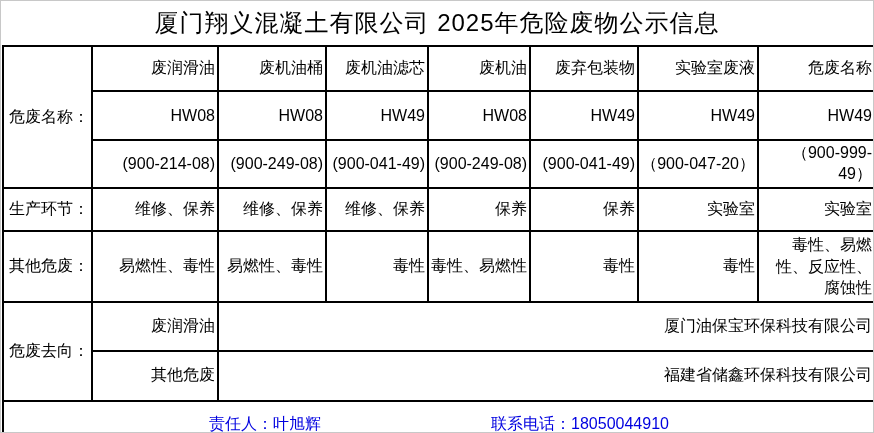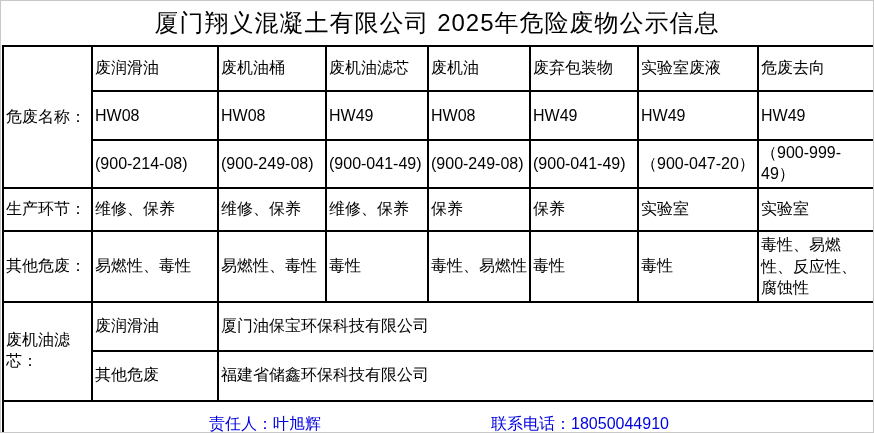--- a/index.html
+++ b/index.html
@@ -26,21 +26,21 @@
     white-space: pre;
   }
   table.grid {
     border-collapse: collapse;
     table-layout: fixed;
     width: 872px;
     margin-left: 1px;
   }
   table.grid td {
     border: 2px solid #000;
-    text-align: left;
+    text-align: right;
     vertical-align: middle;
     font-size: 16px;
     padding: 2px 2px;
     overflow: hidden;
   }
   tr.r1 { height: 45px; }
   tr.r2 { height: 49px; }
   tr.r3 { height: 46px; padding-left: 24px; }
   tr.r4 { height: 43px; }
   tr.r5 { height: 53px; }
@@ -80,21 +80,21 @@
 
     <tbody>
         <tr class="r1">
       <td class="rowlabel" rowspan="3">危废名称：</td>
       <td>废润滑油</td>
       <td>废机油桶</td>
       <td>废机油滤芯</td>
       <td>废机油</td>
       <td>废弃包装物</td>
       <td>实验室废液</td>
-      <td>危废去向</td>
+      <td>危废名称</td>
     </tr>
 
     <tr class="r2">
       <td>HW08</td>
       <td>HW08</td>
       <td>HW49</td>
       <td>HW08</td>
       <td>HW49</td>
       <td>HW49</td>
       <td>HW49</td>
@@ -126,21 +126,21 @@
       <td>易燃性、毒性</td>
       <td>易燃性、毒性</td>
       <td>毒性</td>
       <td>毒性、易燃性</td>
       <td>毒性</td>
       <td>毒性</td>
       <td class="prop-last">毒性、易燃性、反应性、腐蚀性</td>
     </tr>
 
     <tr class="r6">
-      <td class="rowlabel" rowspan="2">废机油滤芯：</td>
+      <td class="rowlabel" rowspan="2">危废去向：</td>
       <td>废润滑油</td>
       <td colspan="6">厦门油保宝环保科技有限公司</td>
     </tr>
 
     <tr class="r7">
       <td>其他危废</td>
       <td colspan="6">福建省储鑫环保科技有限公司</td>
     </tr>
 
     <tr class="r8">

